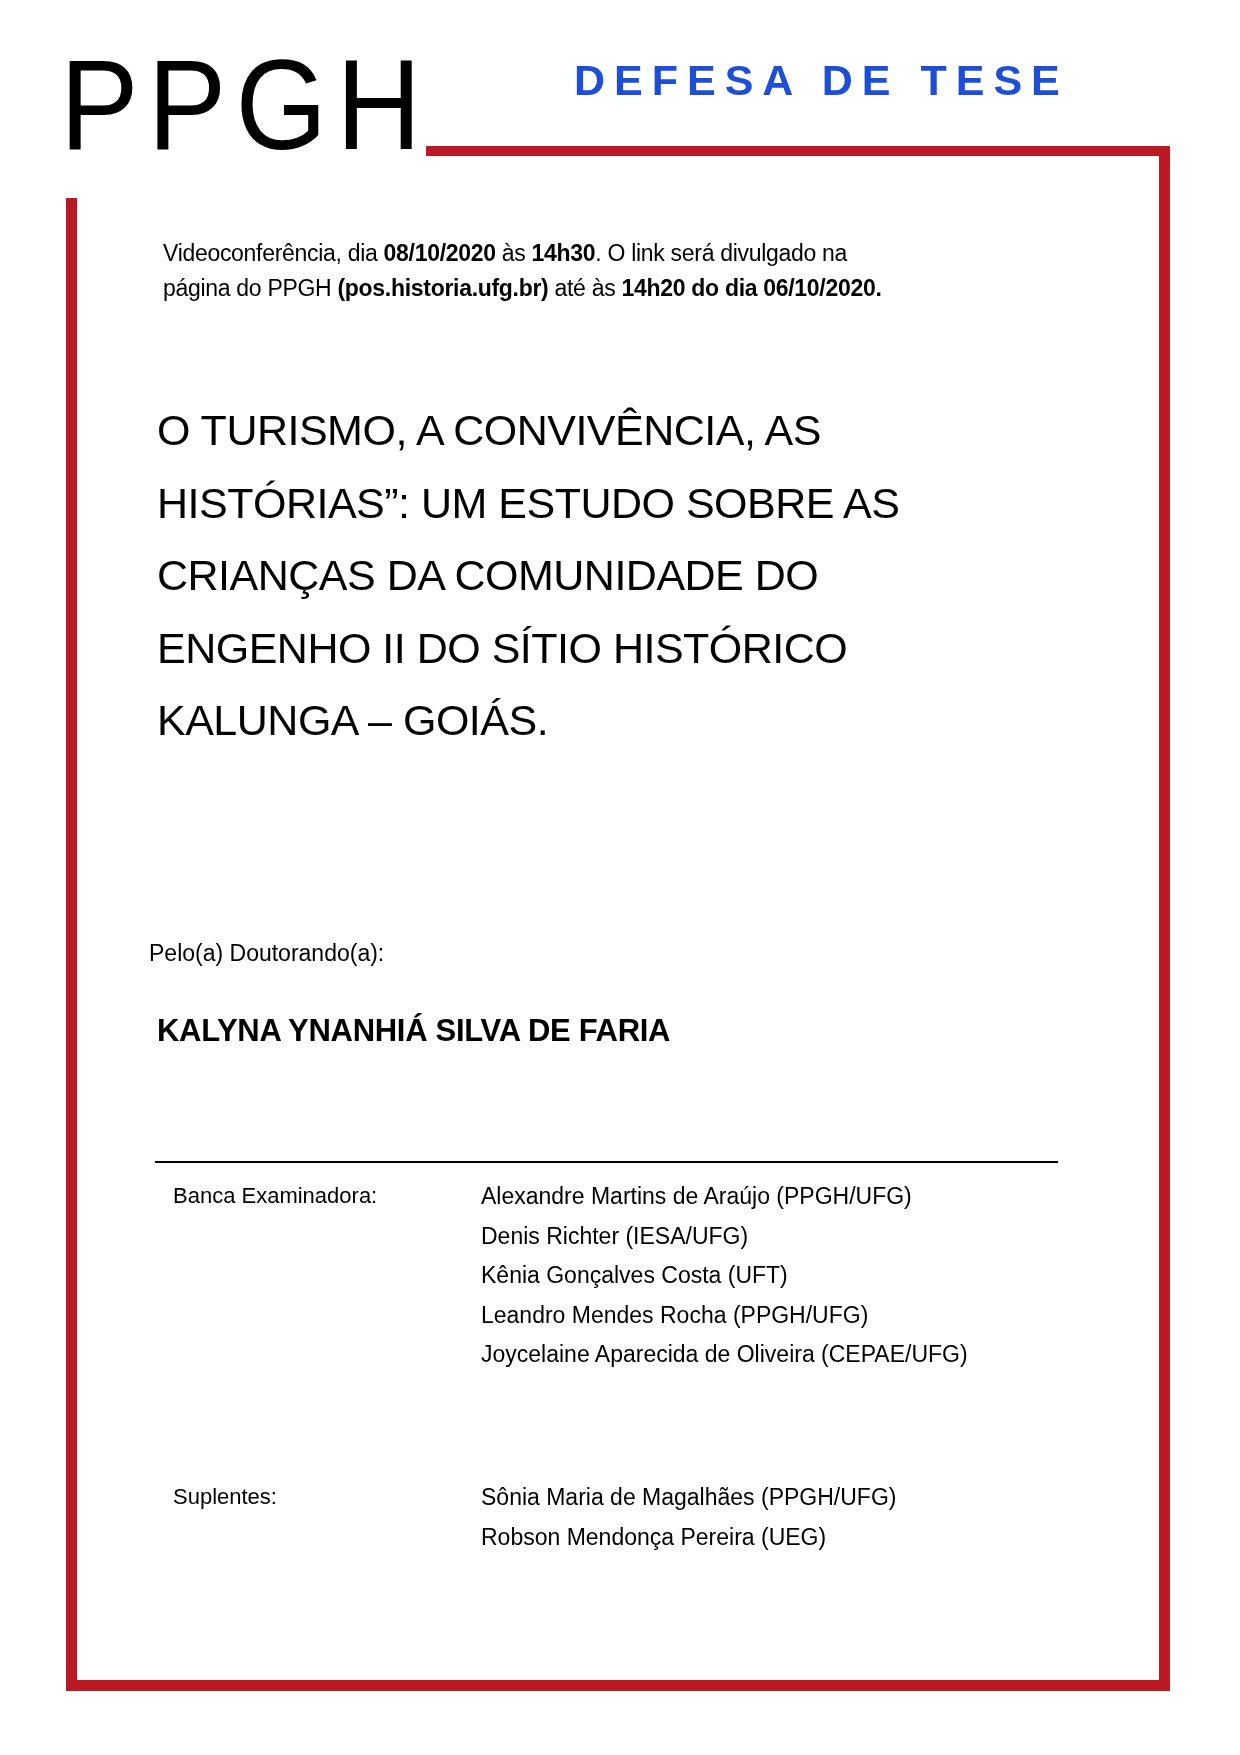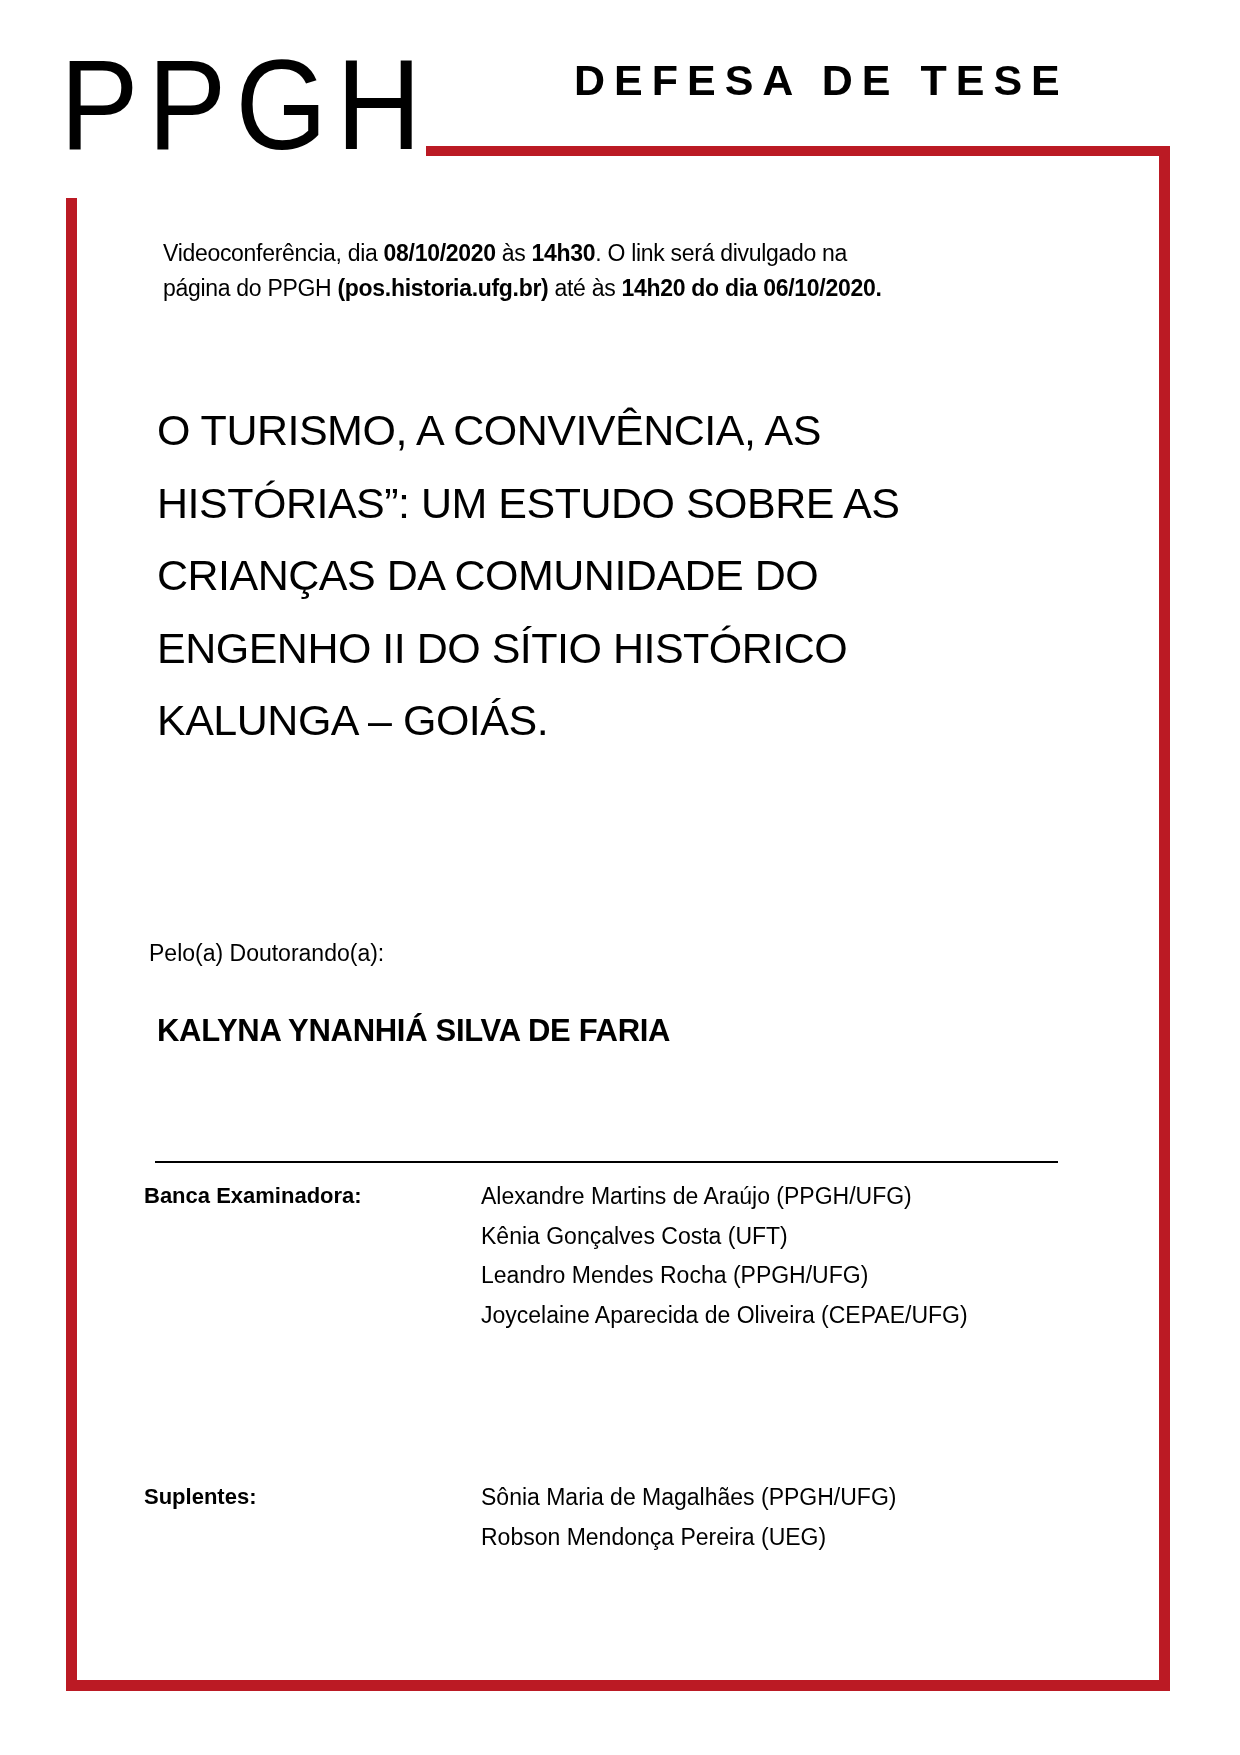--- a/index.html
+++ b/index.html
@@ -10,29 +10,29 @@
             font-weight: 400; transform: scaleX(0.92); transform-origin: left top; }
     .header-title { left: 574px; top: 56px; font-size: 43px; font-weight: 700; letter-spacing: 9px; }
     .bar { background: #bb1a24; }
     .intro { left: 163px; top: 236px; width: 880px; font-size: 23px; line-height: 35px; letter-spacing: -0.3px; }
     .intro b { font-weight: 700; }
     .title { left: 157px; top: 394px; width: 900px; font-size: 43px; line-height: 72.5px; letter-spacing: -0.5px; }
     .title div { white-space: nowrap; }
     .cand-label { left: 149px; top: 940px; font-size: 23px; }
     .cand-name { left: 157px; top: 981px; font-size: 31px; font-weight: 700; letter-spacing: -0.3px; margin-top: 32px; }
     .divider { left: 155px; top: 1161px; width: 903px; height: 2px; background: #000; }
-    .sec-label { font-size: 22px; font-weight: 700; left: 144px; }
+    .sec-label { font-size: 22px; font-weight: 400; left: 173px; }
     .members { left: 481px; font-size: 23px; line-height: 39.5px; }
     .members div { white-space: nowrap; }
   </style>
 </head>
 <body>
 
 <div class="abs logo">PPGH</div>
-<div class="abs header-title" style="color:#000000;">DEFESA DE TESE</div>
+<div class="abs header-title" style="color:#1d4ed8;">DEFESA DE TESE</div>
 
 <div class="abs bar" style="left:426px; top:146px; width:744px; height:10px;"></div>
 <div class="abs bar" style="left:1159px; top:146px; width:11px; height:1545px;"></div>
 <div class="abs bar" style="left:66px; top:198px; width:11px; height:1493px;"></div>
 <div class="abs bar" style="left:66px; top:1680px; width:1104px; height:11px;"></div>
 
 <div class="abs intro">
   <div><span>Videoconferência, dia </span><b>08/10/2020</b><span> às </span><b>14h30</b><span>. O link será divulgado na</span></div>
   <div><span>página do PPGH </span><b>(pos.historia.ufg.br)</b><span> até às </span><b>14h20 do dia 06/10/2020.</b></div>
 </div>
@@ -46,20 +46,21 @@
 </div>
 
 <div class="abs cand-label">Pelo(a) Doutorando(a):</div>
 <div class="abs cand-name">KALYNA YNANHIÁ SILVA DE FARIA</div>
 
 <div class="abs divider"></div>
 
 <div class="abs sec-label" style="top:1183px;">Banca Examinadora:</div>
 <div class="abs members" style="top:1177px;">
   <div>Alexandre Martins de Araújo (PPGH/UFG)</div>
+  <div>Denis Richter (IESA/UFG)</div>
   <div>Kênia Gonçalves Costa (UFT)</div>
   <div>Leandro Mendes Rocha (PPGH/UFG)</div>
   <div>Joycelaine Aparecida de Oliveira (CEPAE/UFG)</div>
 </div>
 
 <div class="abs sec-label" style="top:1484px;">Suplentes:</div>
 <div class="abs members" style="top:1478px;">
   <div>Sônia Maria de Magalhães (PPGH/UFG)</div>
   <div>Robson Mendonça Pereira (UEG)</div>
 </div>

